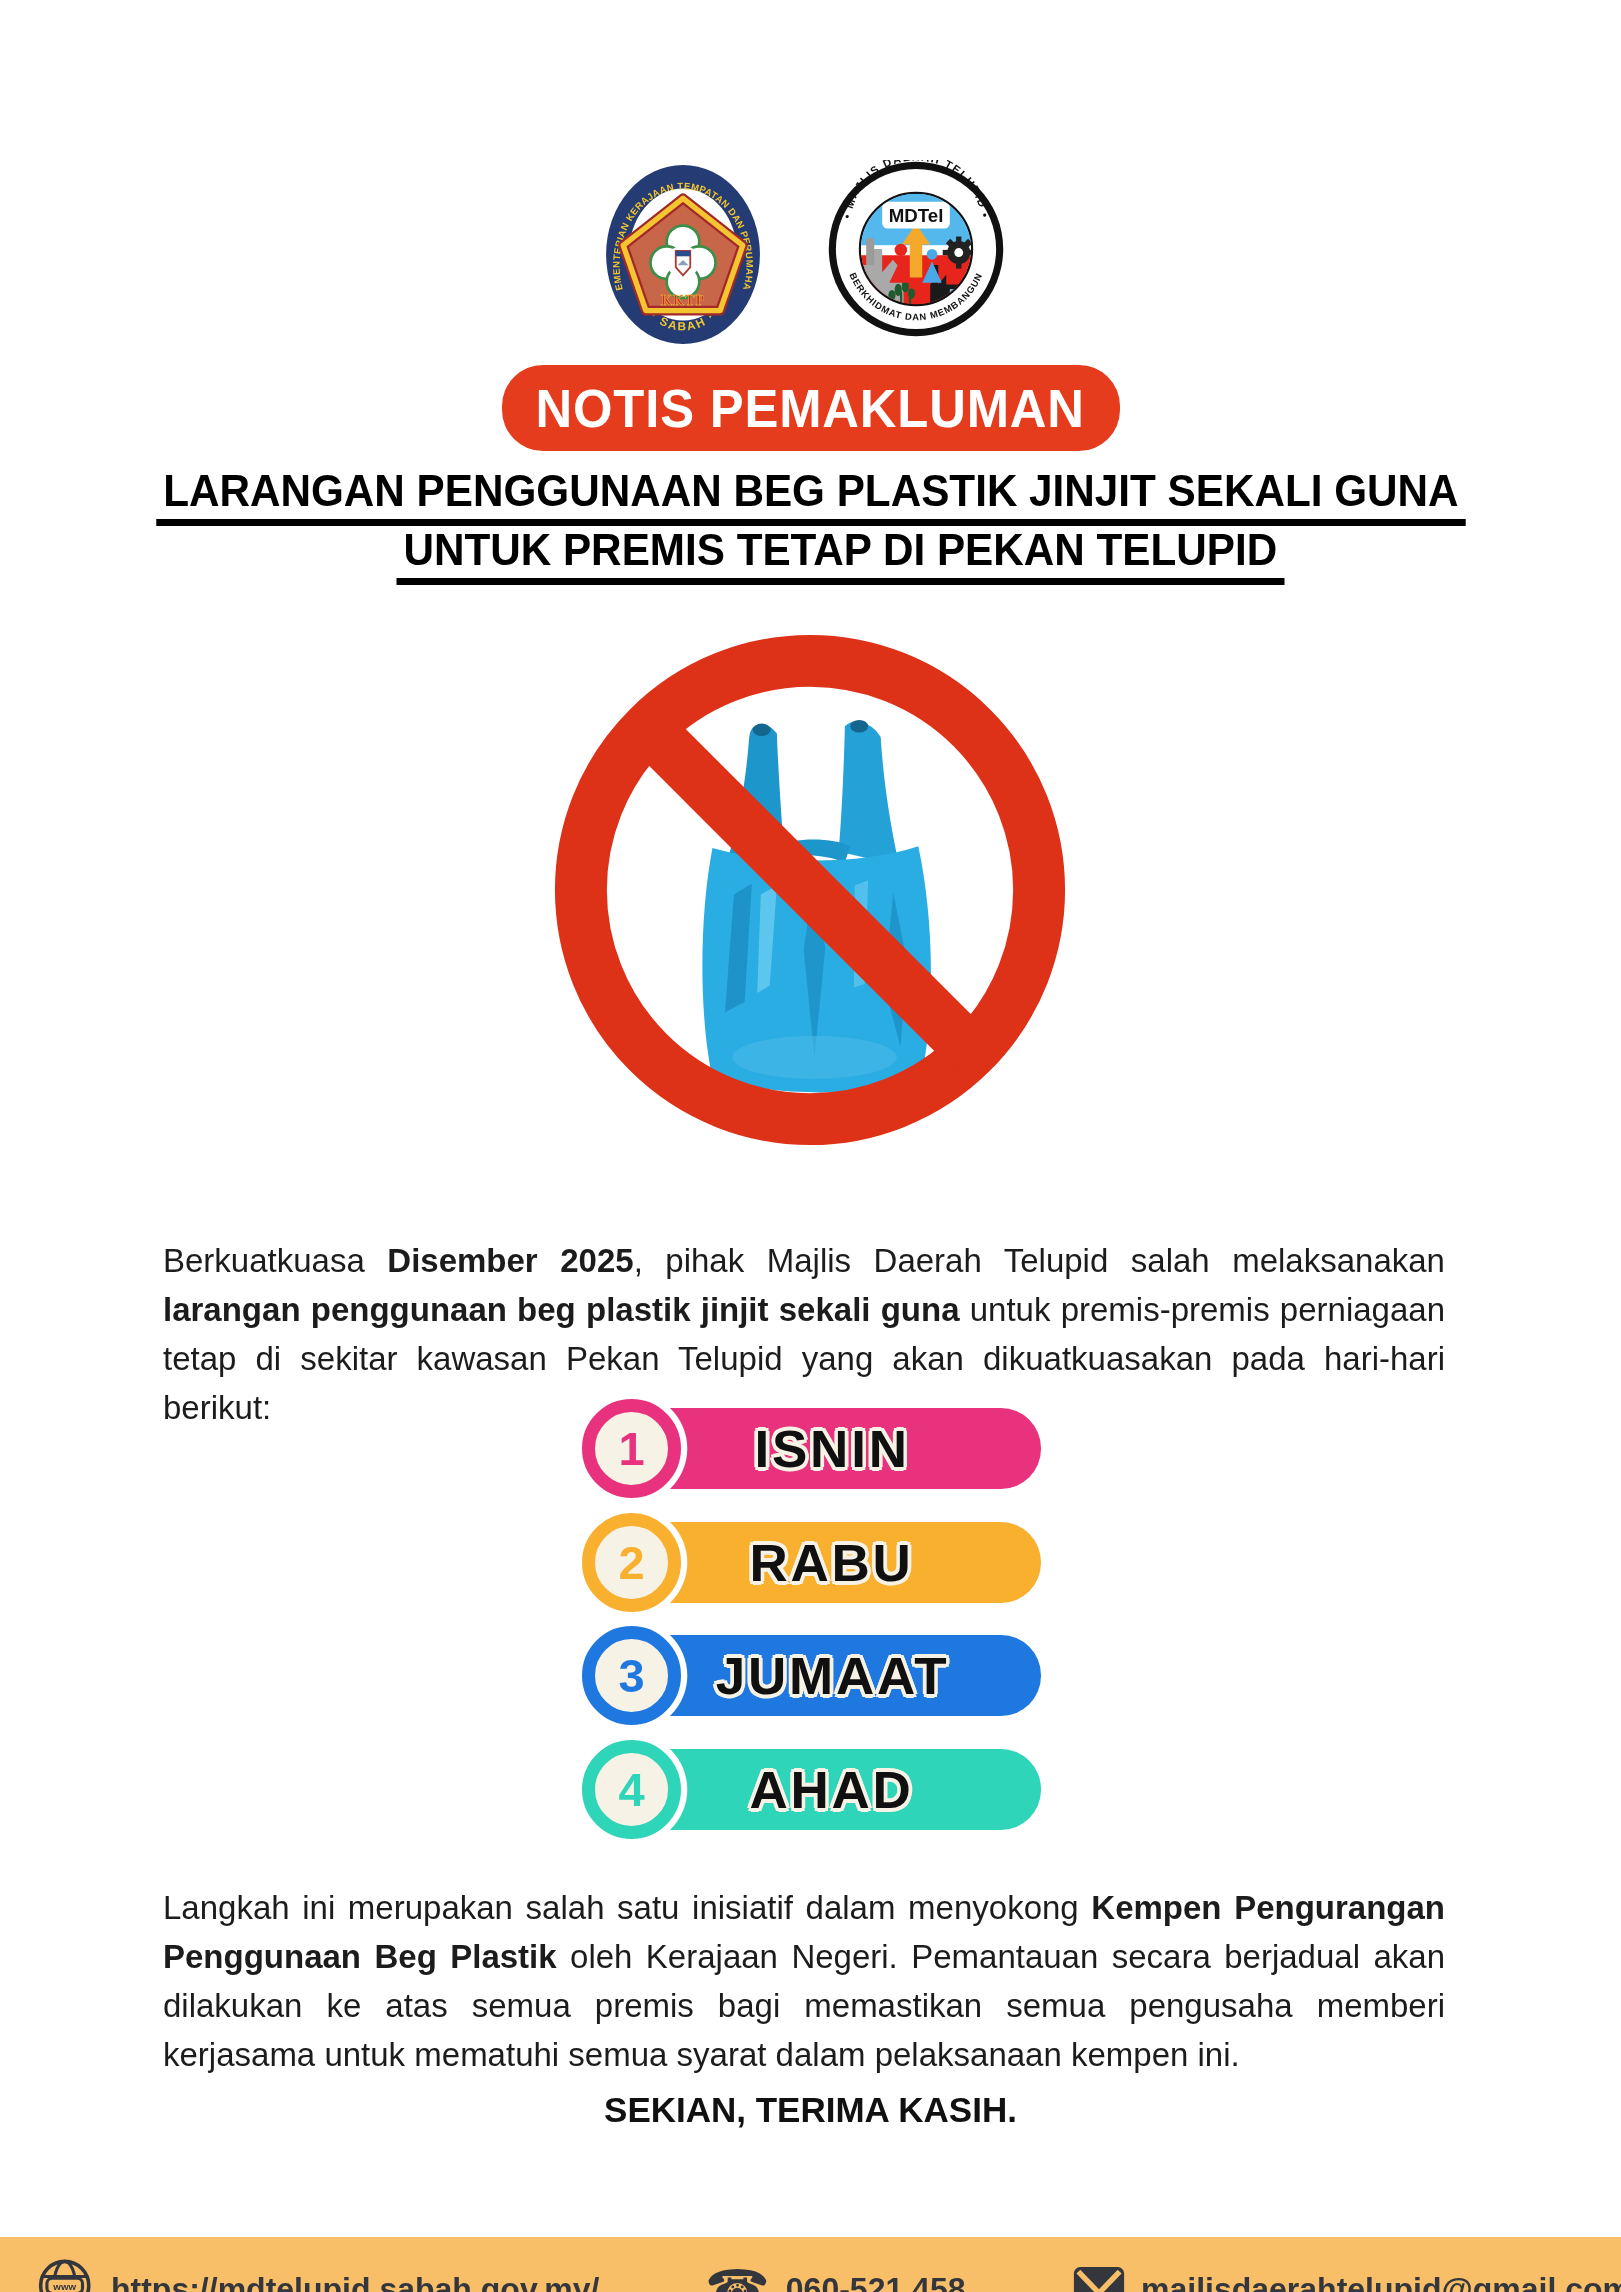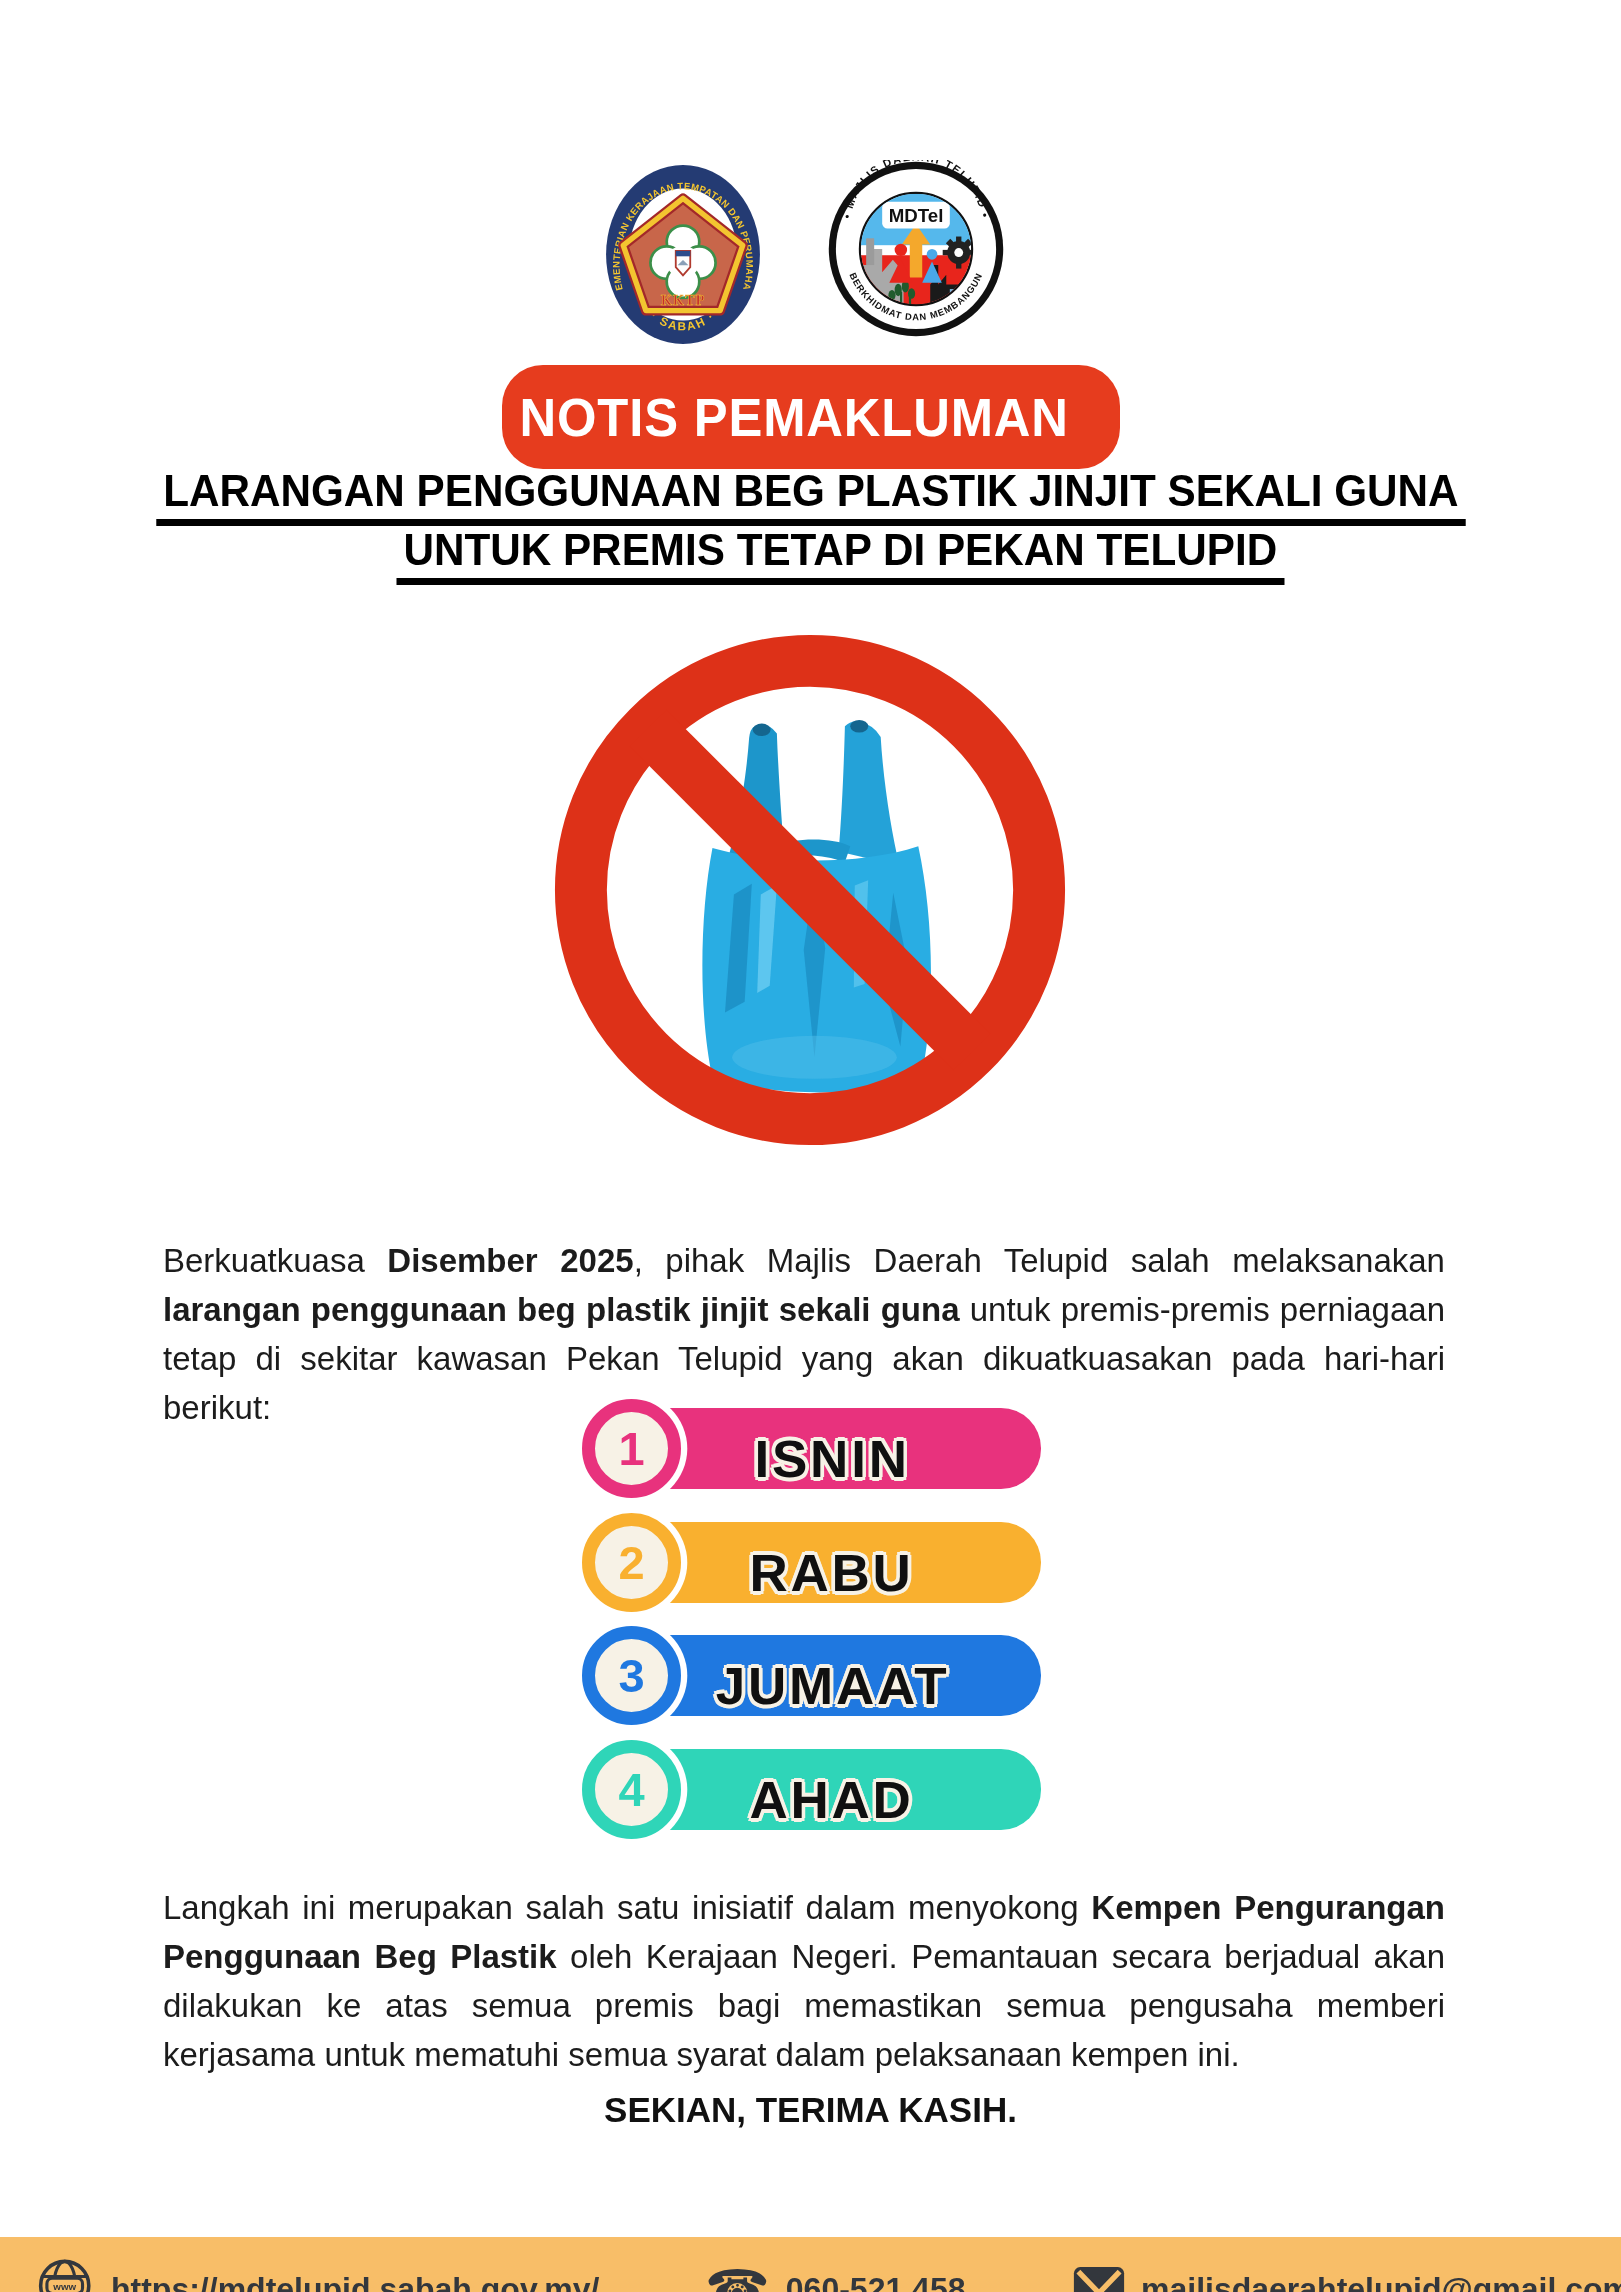--- a/index.html
+++ b/index.html
@@ -6,21 +6,21 @@
   body{width:1621px;height:2293px;position:relative;font-family:"Liberation Sans",sans-serif;overflow:hidden;}
   #poster{position:absolute;inset:0;background:#ffffff;}
 
   
   .logo{position:absolute;}
   #logo-left{left:605px;top:164px;width:156px;height:181px;}
   #logo-right{left:827px;top:160px;width:178px;height:178px;}
 
   
   #banner{position:absolute;top:365px;left:50%;transform:translateX(-50%);
-    width:618px;height:104px;border-radius:41px;display:flex;align-items:center;justify-content:flex-start;}
+    width:618px;height:86px;border-radius:41px;display:flex;align-items:center;justify-content:center;}
   #banner .banner-text{font-size:54px;font-weight:700;letter-spacing:0.9px;transform:scaleX(.94);white-space:nowrap;}
 
   
   .title-line{position:absolute;left:0;width:100%;text-align:center;}
   #title-line1{top:466px;}
   #title-line2{top:525px;padding-left:30px;}
   .title-line span{display:inline-block;white-space:nowrap;font-size:44px;line-height:50px;font-weight:700;
     color:#000;border-bottom:7.2px solid #000;padding:0 7.2px 2.7px 7.2px;transform:scaleX(.96);letter-spacing:0;}
 
   
@@ -29,21 +29,21 @@
   
   .para{position:absolute;left:163px;width:1282px;font-size:33px;line-height:49px;color:#1c1c1c;
     text-align:justify;}
   #para1{top:1203px;}
   #para2{top:1850px;}
   .para span{font-weight:400;}
 
   
   .day-item{position:absolute;left:582px;width:459px;height:99px;}
   .day-bar{position:absolute;left:41px;right:0;top:9px;height:81px;border-radius:40px;
-    display:flex;align-items:flex-end;justify-content:center;}
+    display:flex;align-items:center;justify-content:center;}
   .day-label{font-size:52px;font-weight:700;letter-spacing:2.7px;color:#101010;transform:scaleX(1.02);
     text-shadow:-3.6px 0 0 #F7F2E6,3.6px 0 0 #F7F2E6,0 -3.6px 0 #F7F2E6,0 3.6px 0 #F7F2E6,
       -2.7px -2.7px 0 #F7F2E6,2.7px 2.7px 0 #F7F2E6,-2.7px 2.7px 0 #F7F2E6,2.7px -2.7px 0 #F7F2E6;}
   .day-badge{position:absolute;left:0;top:0;width:99px;height:99px;box-sizing:border-box;border-radius:50%;
     background:#F7F2E6;border:13.4px solid #999;box-shadow:0 0 0 6.3px #ffffff;
     display:flex;align-items:center;justify-content:center;}
   .day-number{font-size:47px;font-weight:700;}
 
   
   #closing{position:absolute;top:2090px;left:0;width:100%;text-align:center;

